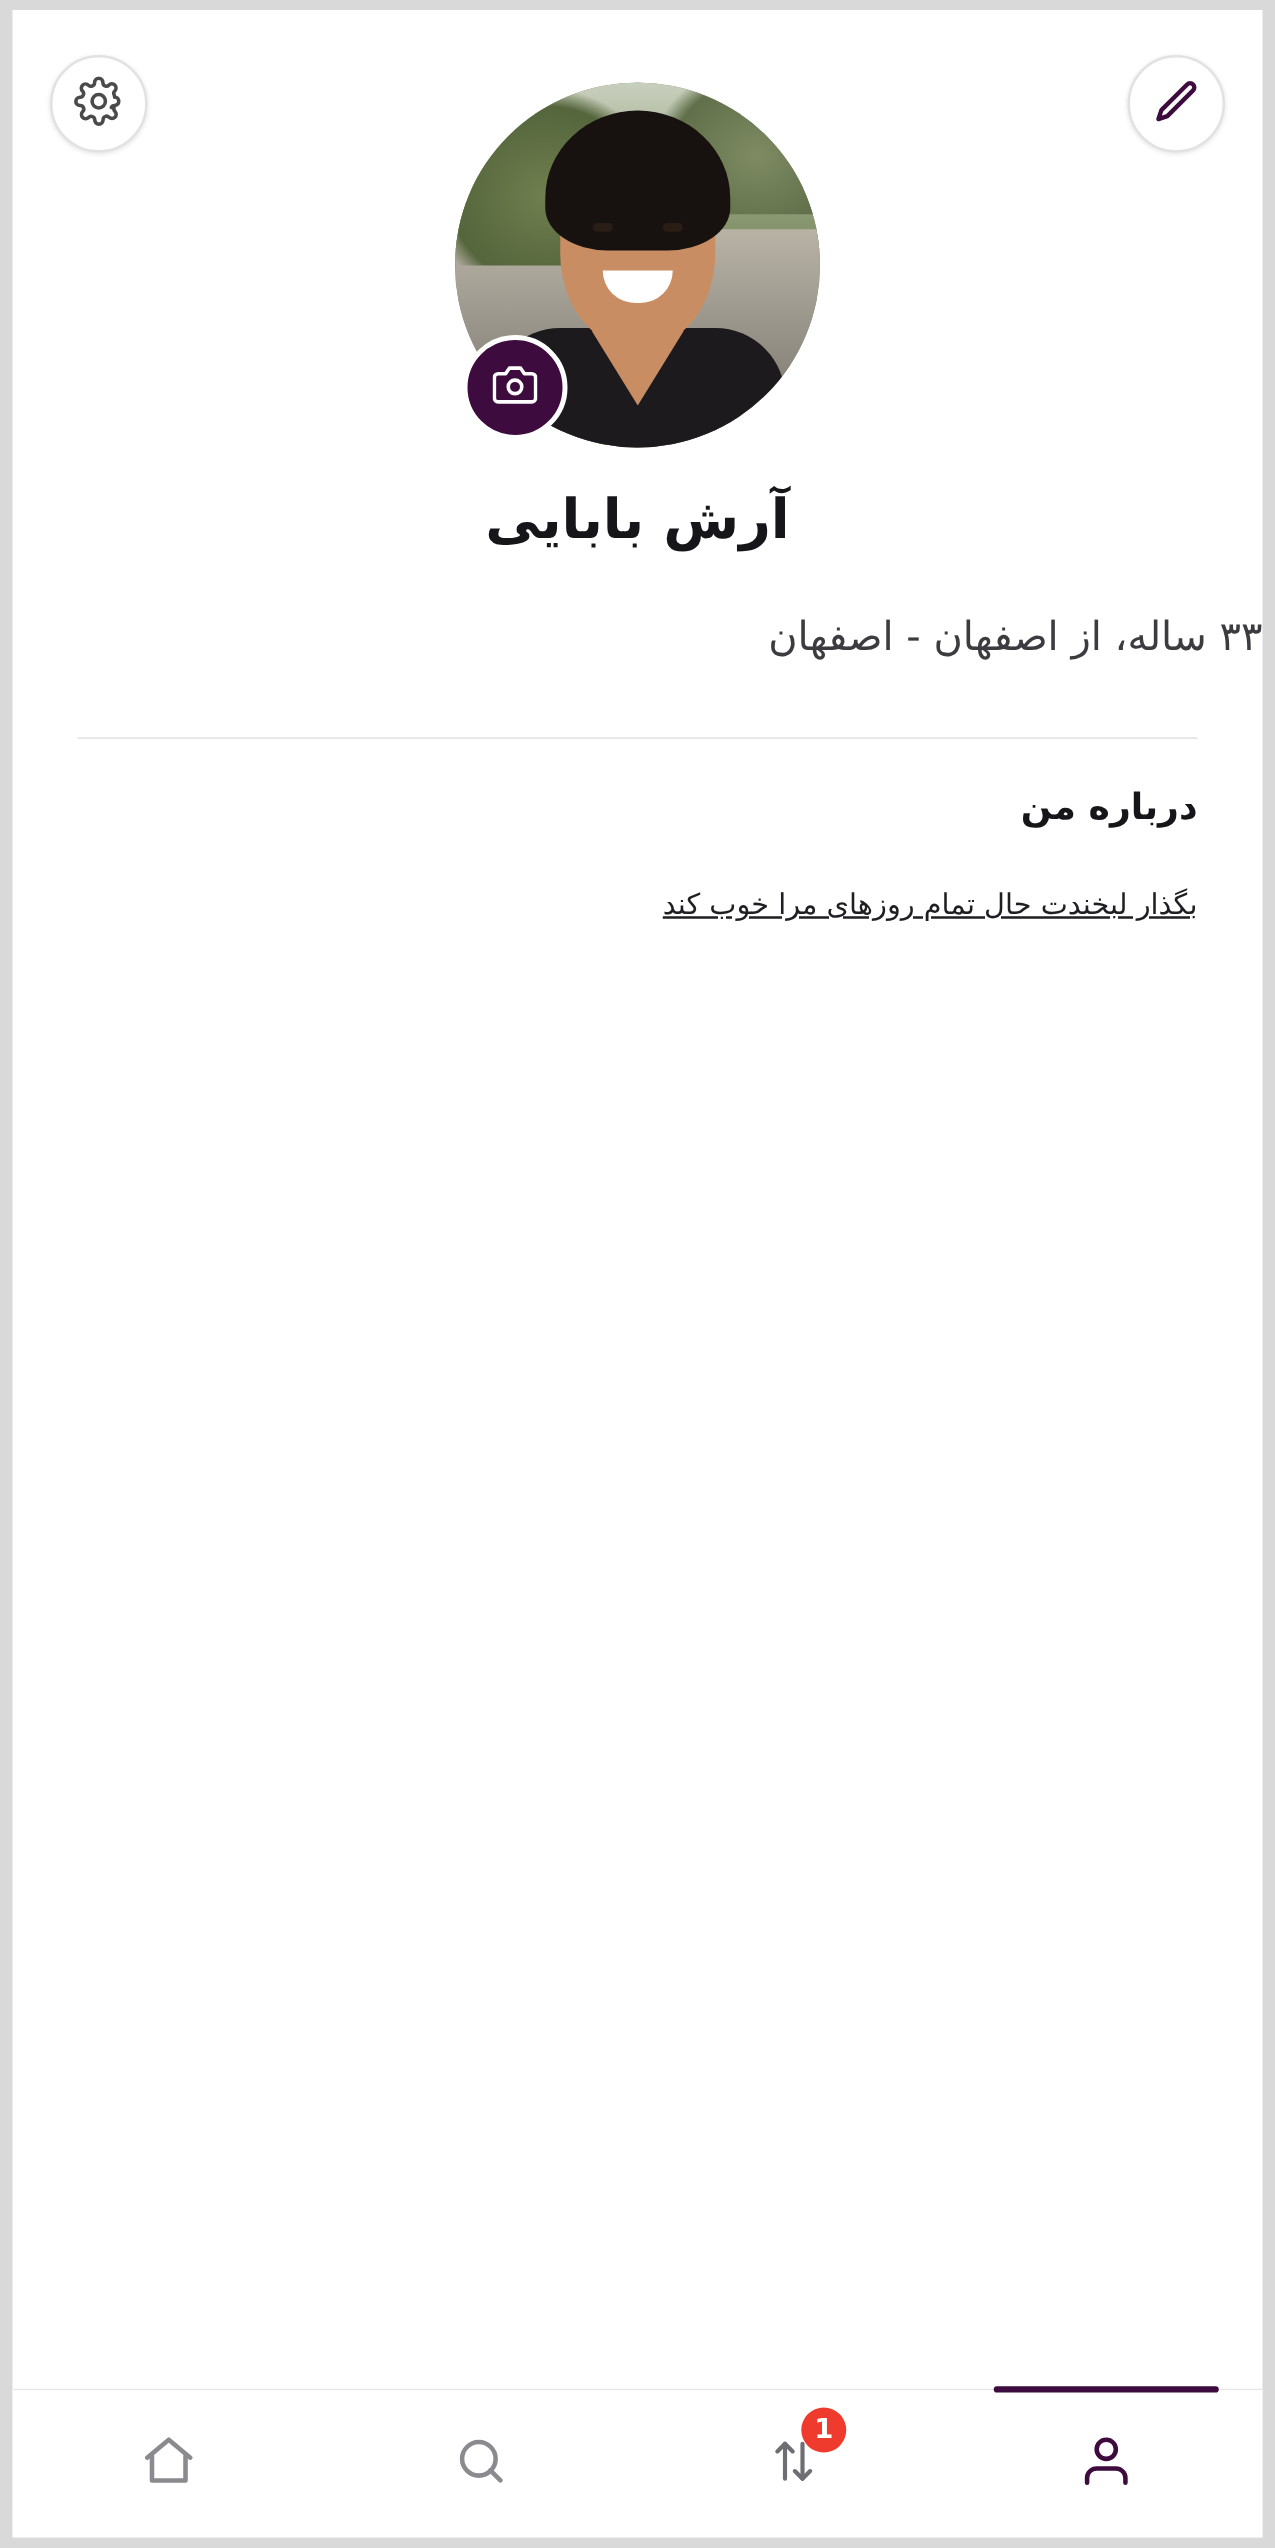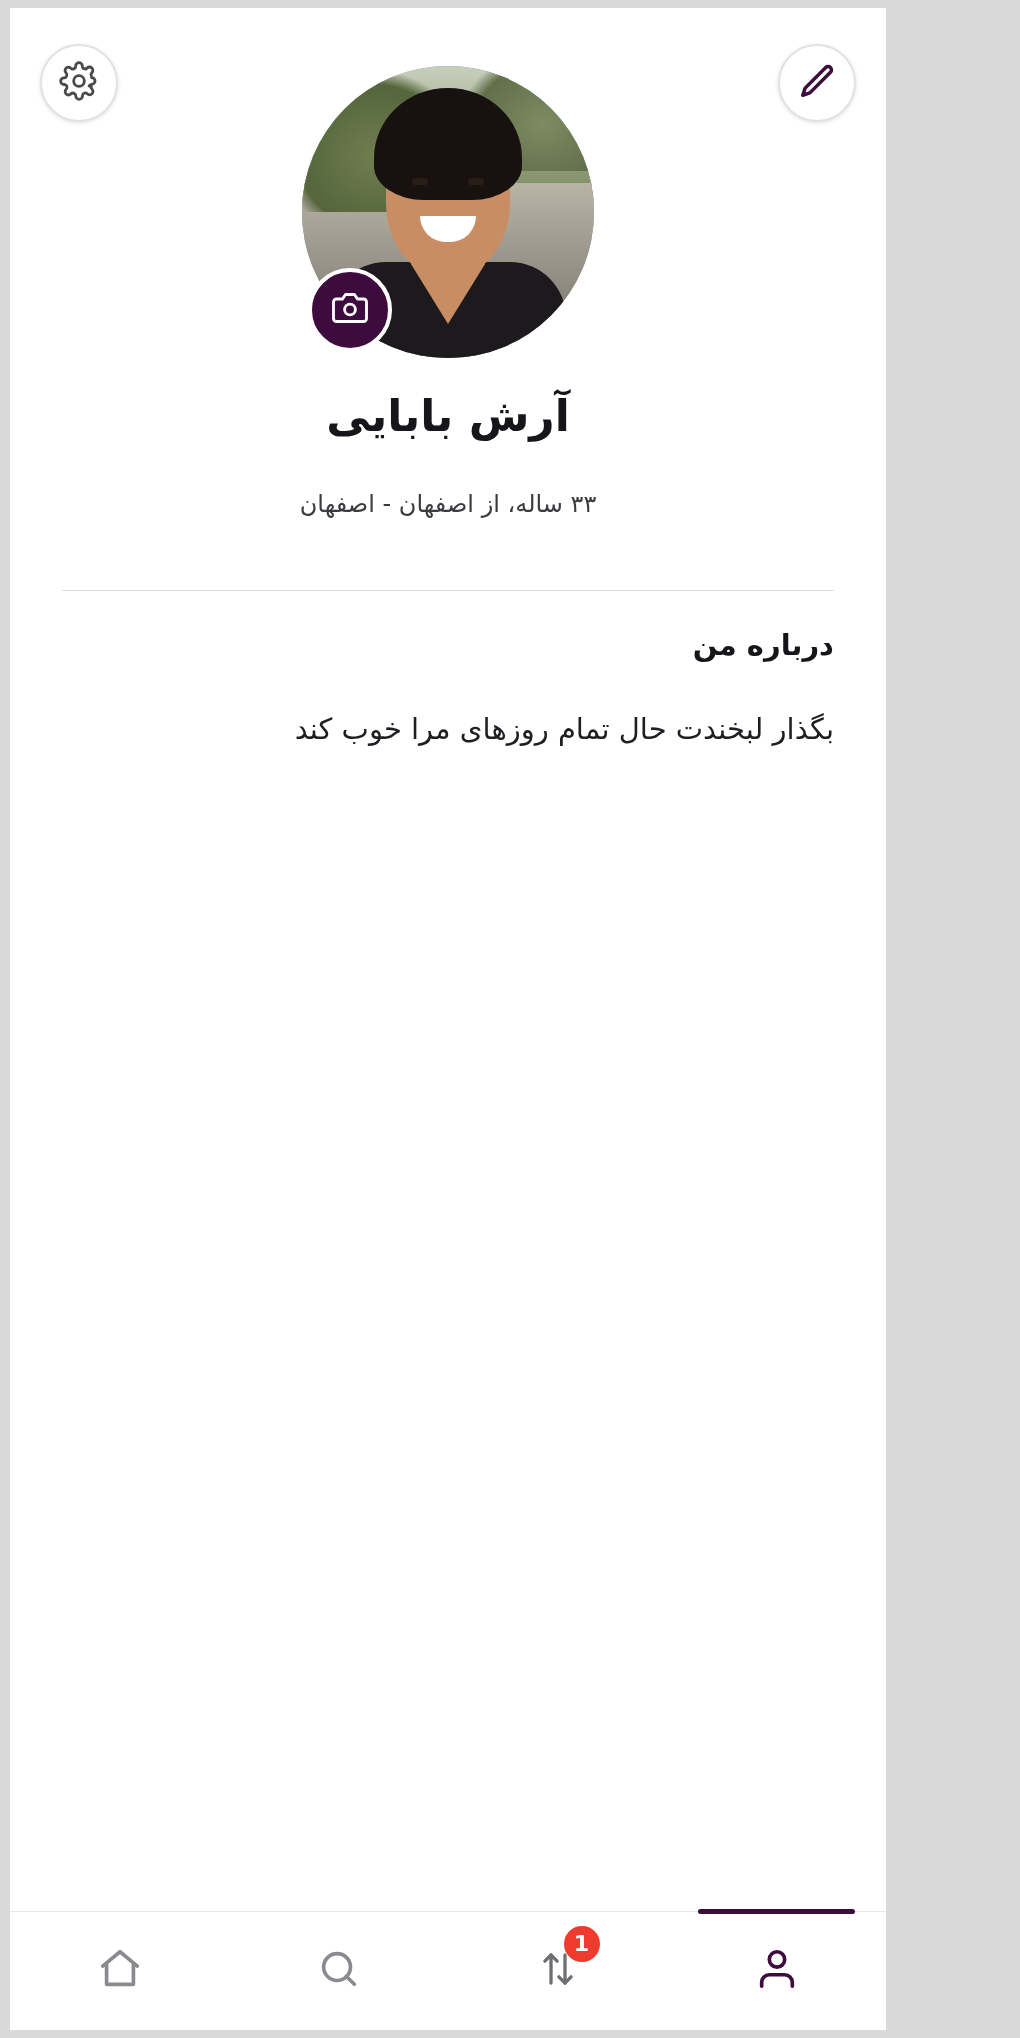--- a/index.html
+++ b/index.html
@@ -11,21 +11,21 @@
     width: 1020px;
     height: 2038px;
     font-family: "DejaVu Sans", "Liberation Sans", sans-serif;
     overflow: hidden;
   }
 
   .phone {
     position: absolute;
     left: 10px;
     top: 8px;
-    width: 876px;
+    width: 1000px;
     height: 2022px;
     background: #ffffff;
     overflow: hidden;
   }
 
   
   .top-area {
     position: relative;
     height: 600px;
   }
@@ -138,22 +138,22 @@
     text-align: center;
     font-size: 44px;
     font-weight: bold;
     color: #16161a;
     letter-spacing: 0;
   }
   .profile-meta {
     position: absolute;
     top: 482px;
     left: 0; right: 0;
-    text-align: center;
-    font-size: 24px;
+    text-align: right;
+    font-size: 32px;
     color: #3c3c40;
   }
 
   .divider {
     position: absolute;
     left: 52px;
     right: 52px;
     top: 582px;
     height: 1px;
     background: #dcdcdc;
@@ -168,23 +168,24 @@
     text-align: right;
   }
   .about-title {
     font-size: 29px;
     font-weight: bold;
     color: #16161a;
     margin-bottom: 44px;
     text-align: right;
   }
   .about-text {
-    font-size: 29px;
+    font-size: 23px;
     color: #1f1f23;
     line-height: 1.6;
+    text-decoration: underline;
   }
 
   
   .bottom-nav {
     position: absolute;
     left: 0;
     right: 0;
     bottom: 0;
     height: 118px;
     background: #ffffff;

